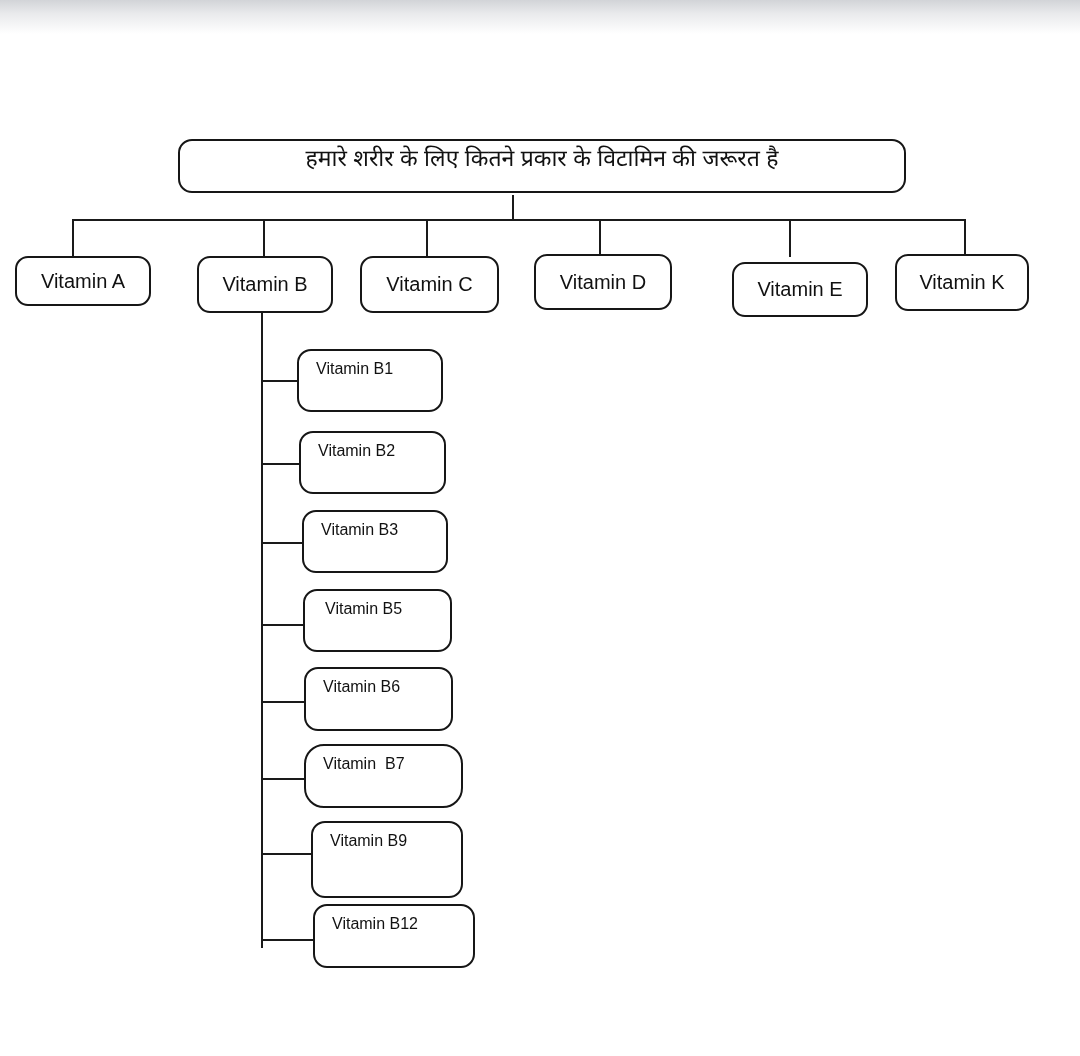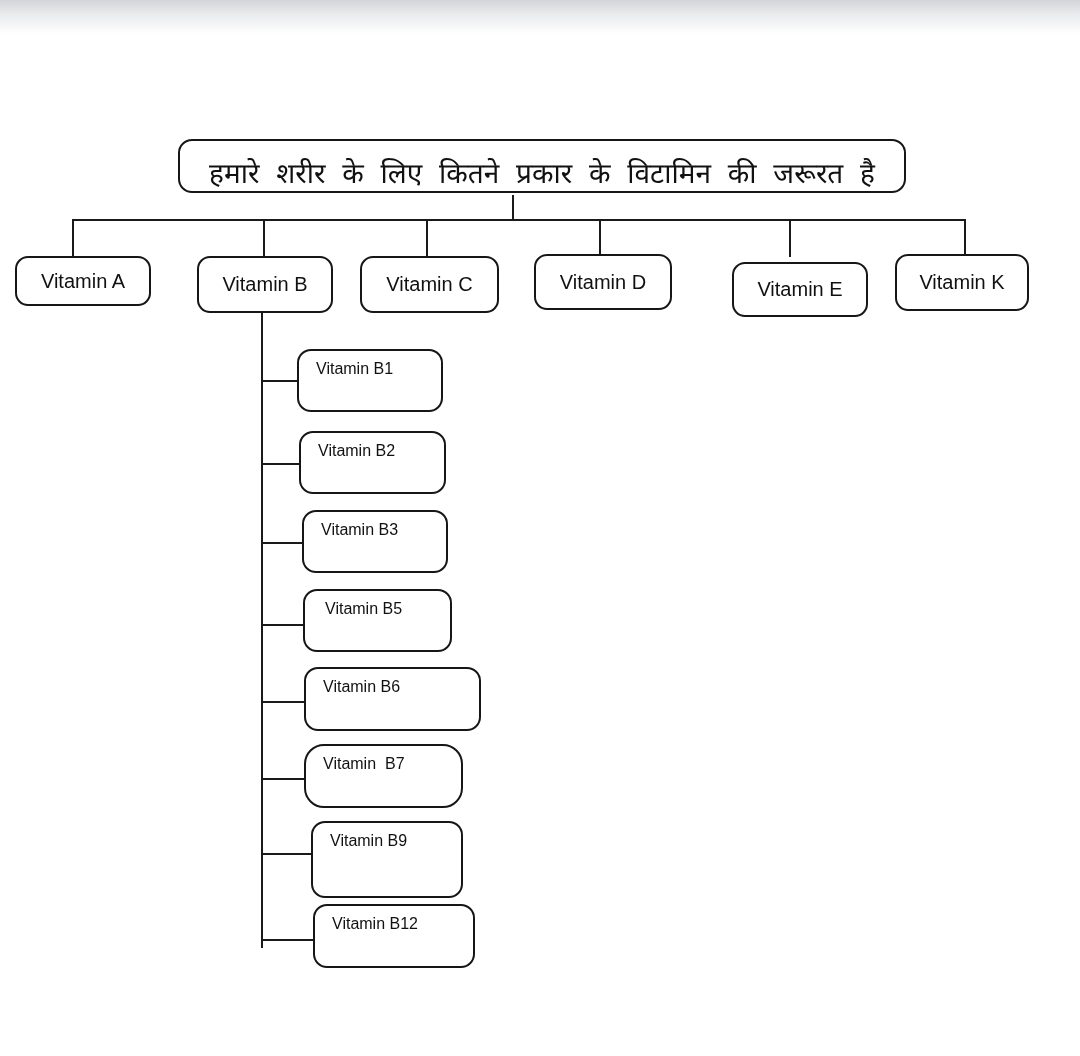--- a/index.html
+++ b/index.html
@@ -23,26 +23,25 @@
   .box {
     position: absolute;
     box-sizing: border-box;
     background: #ffffff;
     border: 2.5px solid #161616;
     border-radius: 13px;
     color: #111111;
   }
   .title-box {
     display: flex;
-    align-items: flex-end;
+    align-items: flex-start;
     justify-content: center;
-    font-size: 28px;
+    font-size: 23px;
     border-radius: 14px;
     text-align: center;
-    font-family: Liberation Mono, monospace;
   }
   .node {
     display: flex;
     align-items: center;
     justify-content: center;
     font-size: 20px;
   }
   .child {
     font-size: 16px;
     padding: 9px 0 0 17px;
@@ -112,21 +111,21 @@
   </div>
   <div class="box child" style="left:299px; top:431px; width:147px; height:63px;">
     <span class="label">Vitamin B2</span>
   </div>
   <div class="box child" style="left:302px; top:510px; width:146px; height:63px;">
     <span class="label">Vitamin B3</span>
   </div>
   <div class="box child" style="left:303px; top:589px; width:149px; height:63px;padding-left:20px;">
     <span class="label">Vitamin B5</span>
   </div>
-  <div class="box child" style="left:304px; top:667px; width:177px; height:64px;">
+  <div class="box child" style="left:304px; top:667px; width:149px; height:64px;">
     <span class="label">Vitamin B6</span>
   </div>
   <div class="box child" style="left:304px; top:744px; width:159px; height:64px;border-radius:20px;">
     <span class="label">Vitamin  B7</span>
   </div>
   <div class="box child" style="left:311px; top:821px; width:152px; height:77px;">
     <span class="label">Vitamin B9</span>
   </div>
   <div class="box child" style="left:313px; top:904px; width:162px; height:64px;">
     <span class="label">Vitamin B12</span>

